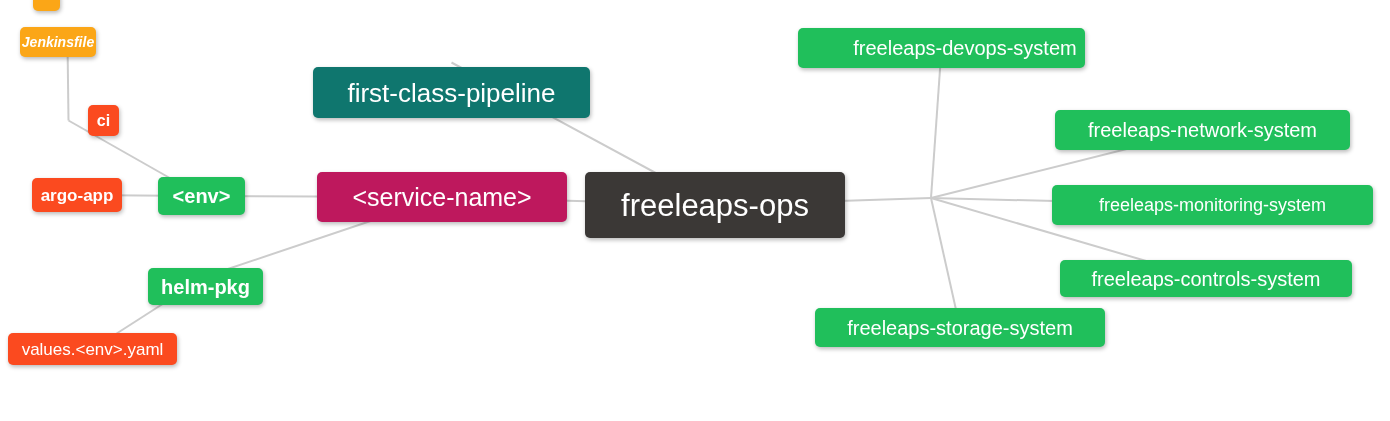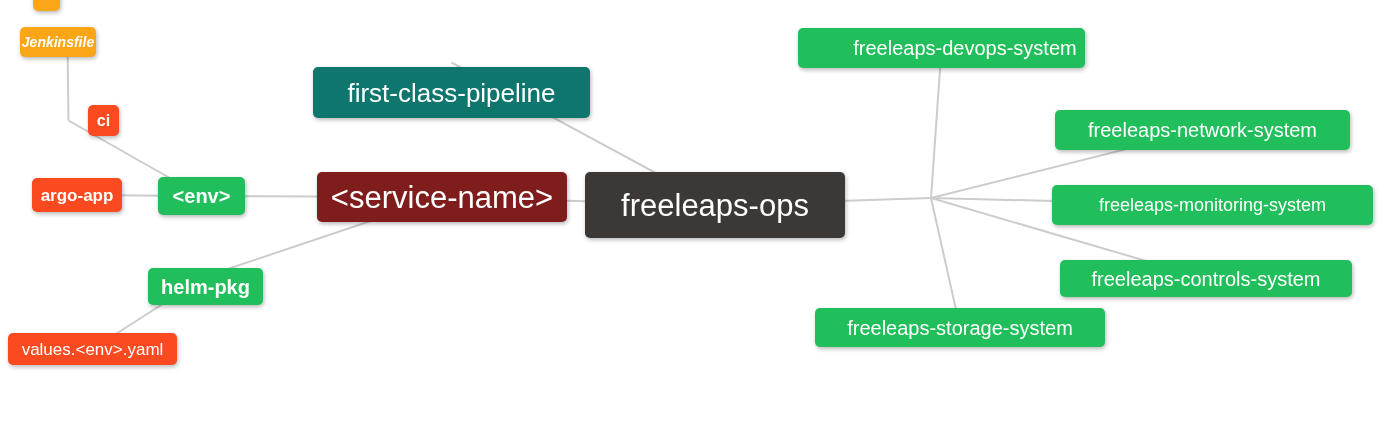--- a/index.html
+++ b/index.html
@@ -67,21 +67,21 @@
     </div>
     <div class="node bold" style="left: 158px; top: 177px; width: 87px; height: 38px; background: rgb(32, 191, 91); font-size: 20px; color: rgb(255, 255, 255);">
       <span>&lt;env&gt;</span>
     </div>
     <div class="node bold" style="left: 148px; top: 268px; width: 115px; height: 37px; background: rgb(32, 191, 91); font-size: 20px; color: rgb(255, 255, 255);">
       <span>helm-pkg</span>
     </div>
     <div class="node" style="left: 8px; top: 333px; width: 169px; height: 32px; background: rgb(251, 74, 31); font-size: 17px; color: rgb(255, 255, 255);">
       <span>values.&lt;env&gt;.yaml</span>
     </div>
-    <div class="node" style="left: 317px; top: 172px; width: 250px; height: 50px; background: #7f1d1d; font-size: 31px; color: rgb(255, 255, 255);">
+    <div class="node" style="left: 317px; top: 172px; width: 250px; height: 50px; background: #be185d; font-size: 25px; color: rgb(255, 255, 255);">
       <span>&lt;service-name&gt;</span>
     </div>
     <div class="node" style="left: 313px; top: 37px; width: 277px; height: 51px; background: #0f766e; font-size: 26px; color: rgb(255, 255, 255); margin-top: 30px;">
       <span>first-class-pipeline</span>
     </div>
     <div class="node" style="left: 585px; top: 172px; width: 260px; height: 66px; background: rgb(59, 56, 54); font-size: 31px; color: rgb(255, 255, 255);">
       <span>freeleaps-ops</span>
     </div>
     <div class="node" style="left: 798px; top: 28px; width: 287px; height: 40px; background: rgb(32, 191, 91); font-size: 20px; color: rgb(255, 255, 255); padding-left: 47px;">
       <span>freeleaps-devops-system</span>

